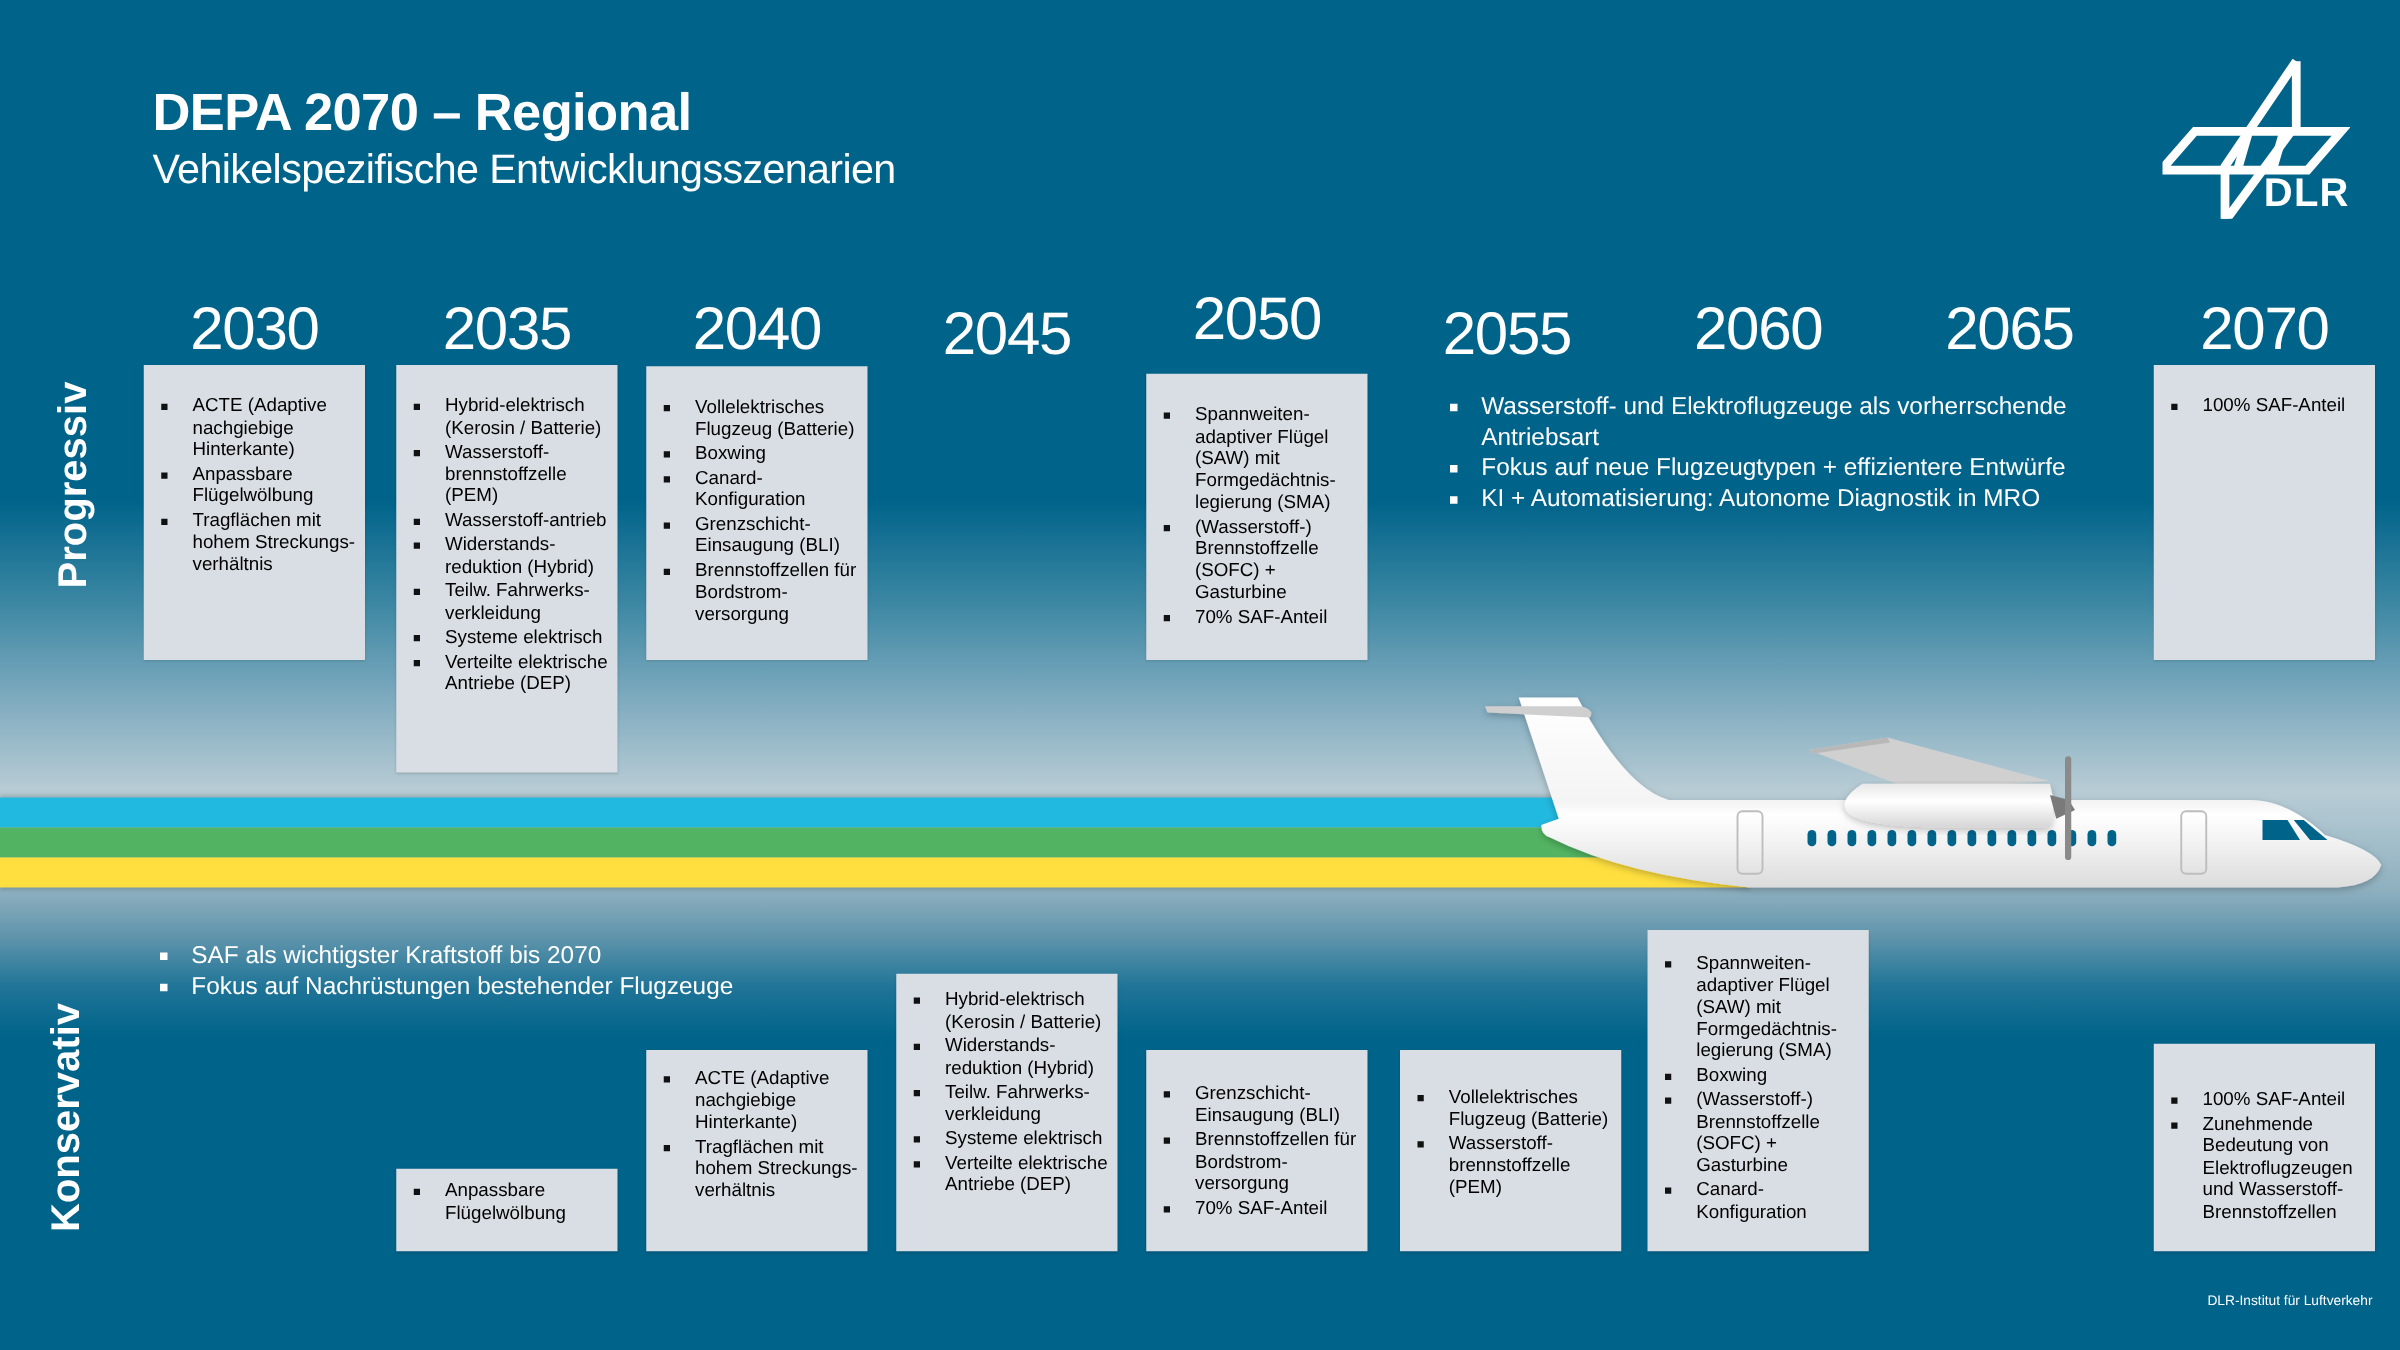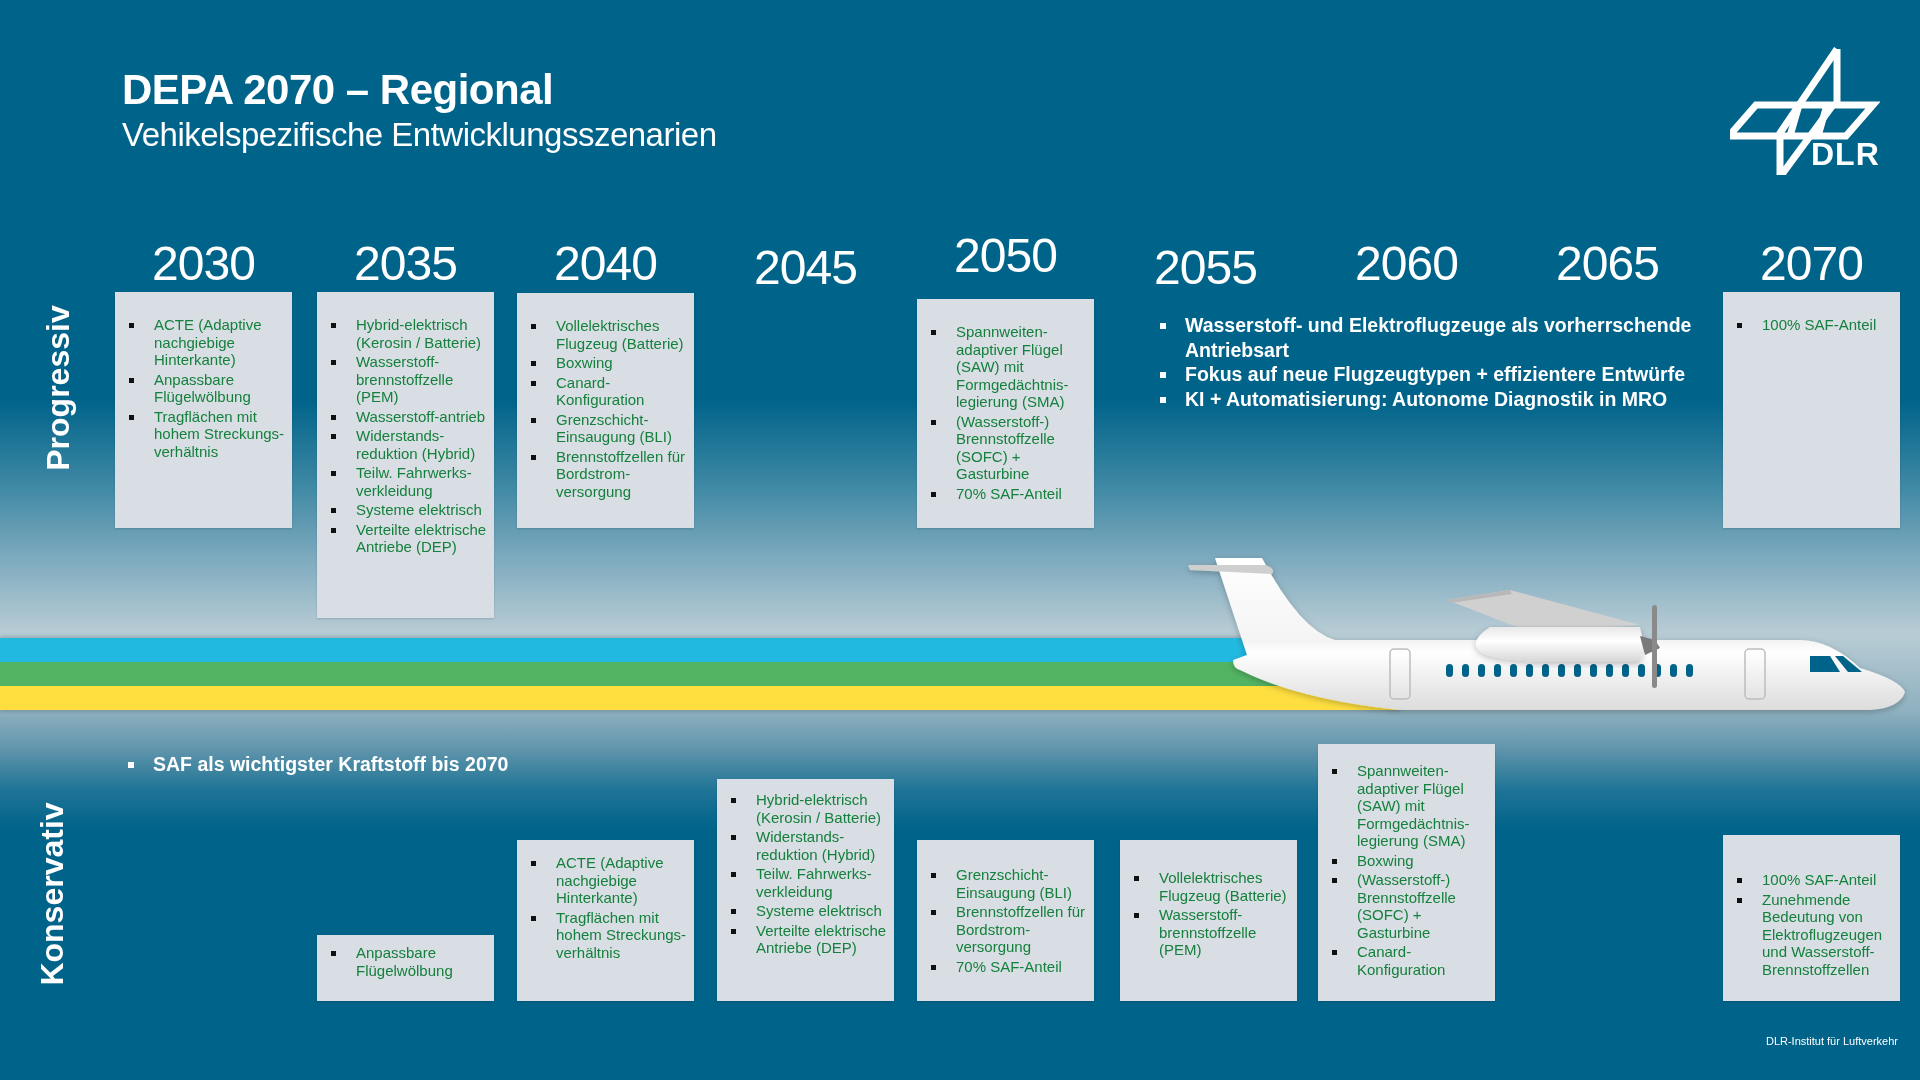--- a/index.html
+++ b/index.html
@@ -32,33 +32,33 @@
     font-size: 48px; font-weight: normal; letter-spacing: -1px;
   }
   .side-label {
     position: absolute; font-size: 32px; font-weight: bold;
     transform: rotate(-90deg); transform-origin: center center;
     white-space: nowrap; text-align: center;
   }
   .box {
     position: absolute; width: 177px;
     background: #d8dee3;
-    color: #15803d;
+    color: #000000;
     font-size: 15px; line-height: 17.5px;
     padding: 0 6px 0 12px;
     box-shadow: 0 1px 2px rgba(0,0,0,0.15);
     display: flex; flex-direction: column; justify-content: flex-start;
   }
   .box ul { list-style: none; }
   .box li { position: relative; padding-left: 27px; margin-bottom: 2px; }
   .box li::before {
     content: ""; position: absolute; left: 2px; top: 7px;
     width: 5px; height: 5px; background: #111;
   }
-  .free-list { position: absolute; list-style: none; font-size: 19.5px; line-height: 24.5px; font-weight: bold; }
+  .free-list { position: absolute; list-style: none; font-size: 19.5px; line-height: 24.5px; }
   .free-list li { position: relative; padding-left: 27px; }
   .free-list li::before {
     content: ""; position: absolute; left: 2px; top: 10px;
     width: 6px; height: 6px; background: #fff;
   }
   .stripe { position: absolute; left: 0; height: 24px; }
   .footer { position: absolute; right: 22px; bottom: 33px; font-size: 11px; color: #fff; }
   .plane { position: absolute; left: 1180px; top: 540px; width: 740px; height: 180px; }
 </style>
 </head>
@@ -196,20 +196,21 @@
   <path d="M1447,600 L1510,590 L1512,594 L1450,603 Z" fill="#b8b8b8"></path>
 
   <path d="M1490,627 Q1470,640 1478,650 Q1490,662 1560,662 L1640,662 Q1645,645 1640,627 Z" fill="url(#eng)" filter="url(#sh)"></path>
 
   <path d="M1640,636 L1655,640 L1660,648 L1645,655 Z" fill="#7a7a7a"></path>
   <rect x="1652" y="605" width="5" height="83" rx="2.5" fill="#8a8a8a"></rect>
 </svg>
 
 <ul class="free-list" style="left:126px;top:752px;width:480px">
   <li>SAF als wichtigster Kraftstoff bis 2070</li>
+  <li>Fokus auf Nachrüstungen bestehender Flugzeuge</li>
 </ul>
 
 <div class="box" style="left:317px;top:935px;height:66px;padding-top:9px">
   <ul>
     <li>Anpassbare Flügelwölbung</li>
   </ul>
 </div>
 <div class="box" style="left:517px;top:840px;height:161px;padding-top:14px">
   <ul>
     <li>ACTE (Adaptive nachgiebige Hinterkante)</li>

